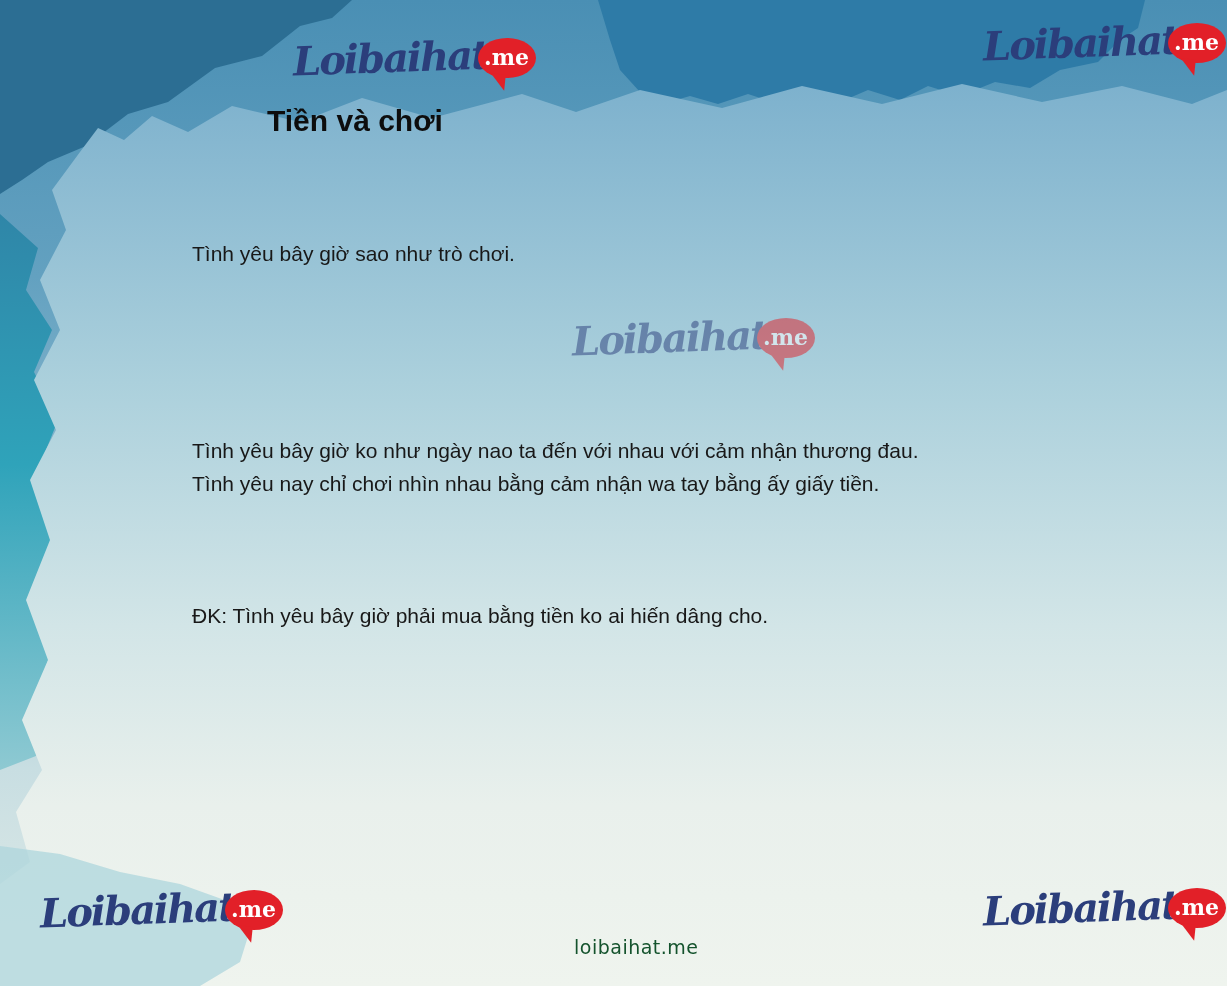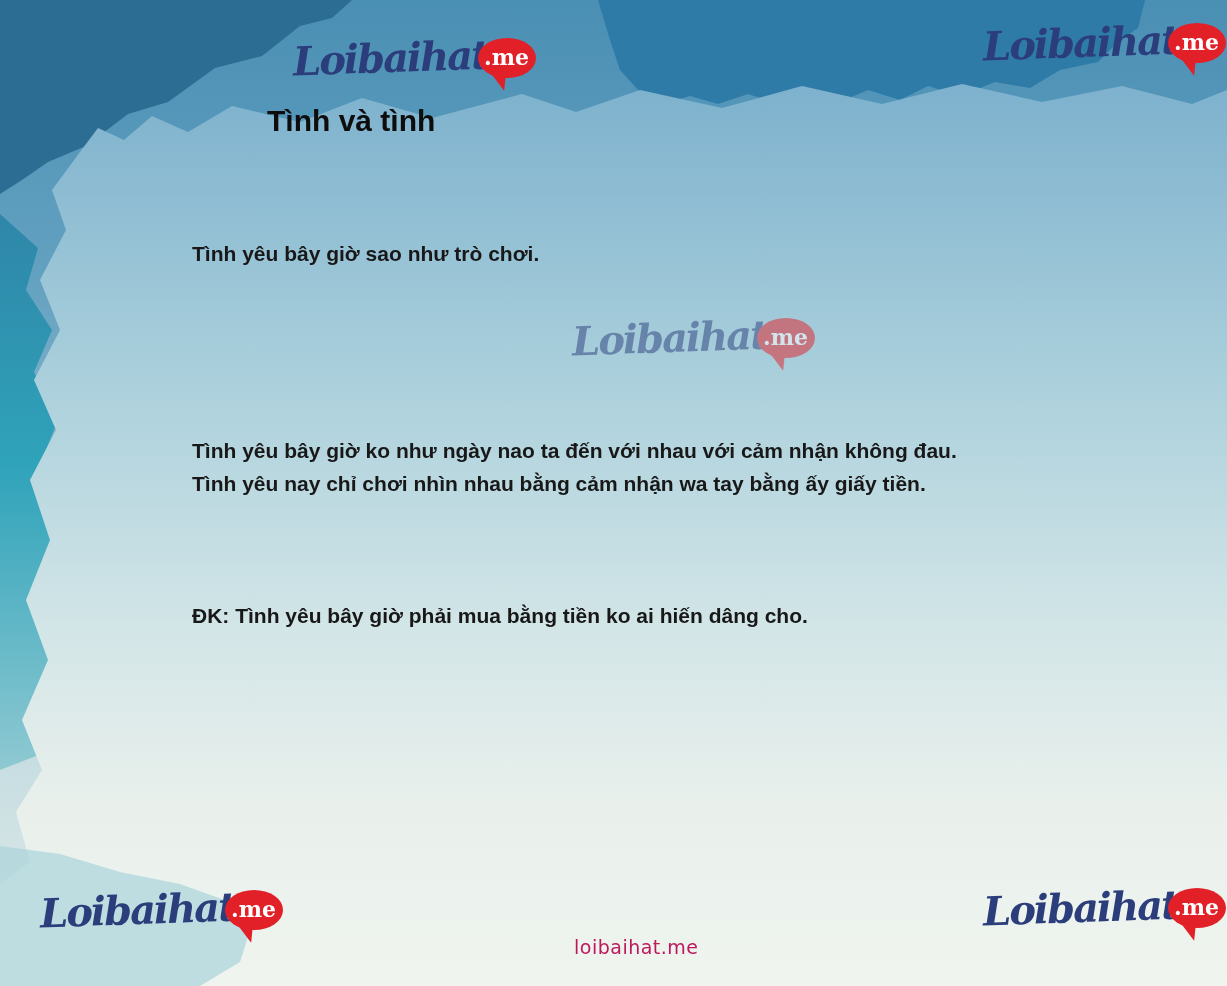--- a/index.html
+++ b/index.html
@@ -33,29 +33,29 @@
   .logo-br{left:983px;top:886px;}
   .logo-wm{left:572px;top:316px;opacity:.5;}
 
   
   .song-title{
     position:absolute;left:267px;top:104px;margin:0;
     font-size:30px;font-weight:bold;color:#0d0d0d;letter-spacing:0;
   }
   .verse{
     position:absolute;left:192px;margin:0;
-    font-size:21px;font-weight:bold;color:#181818;line-height:33px;
+    font-size:21px;font-weight:normal;color:#181818;line-height:33px;
     white-space:nowrap;
   }
   .verse-1{top:237px;}
   .verse-2{top:434px;}
   .verse-3{top:599px;}
   .footer-url{
     position:absolute;left:574px;top:936px;
-    font-family:"DejaVu Sans",sans-serif;font-size:19px;color:#be185d;
+    font-family:"DejaVu Sans",sans-serif;font-size:19px;color:#14532d;
     letter-spacing:.5px;
   }
 </style>
 </head>
 <body>
 
 <div class="page">
 
   <svg class="bg" viewBox="0 0 1227 986" preserveAspectRatio="none">
     <defs>
@@ -136,28 +136,28 @@
   </div>
 
   <div class="logo logo-br">
     <span class="logo-script">Loibaihat</span>
     <span class="logo-bubble">
       <span class="logo-tail"></span>
       <span>.me</span>
     </span>
   </div>
 
-  <h1 class="song-title">Tình và tình</h1>
+  <h1 class="song-title">Tiền và chơi</h1>
 
   <div class="verse verse-1">
     <div>Tình yêu bây giờ sao như trò chơi.</div>
   </div>
 
   <div class="verse verse-2">
-    <div>Tình yêu bây giờ ko như ngày nao ta đến với nhau với cảm nhận không đau.</div>
+    <div>Tình yêu bây giờ ko như ngày nao ta đến với nhau với cảm nhận thương đau.</div>
     <div>Tình yêu nay chỉ chơi nhìn nhau bằng cảm nhận wa tay bằng ấy giấy tiền.</div>
   </div>
 
   <div class="verse verse-3">
     <div>ĐK: Tình yêu bây giờ phải mua bằng tiền ko ai hiến dâng cho.</div>
   </div>
 
   <div class="footer-url">loibaihat.me</div>
 
 </div>

